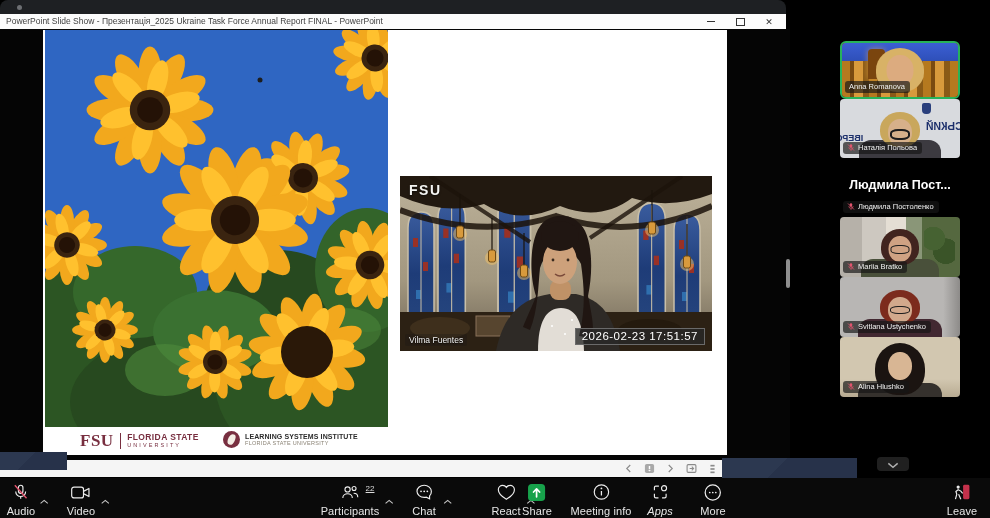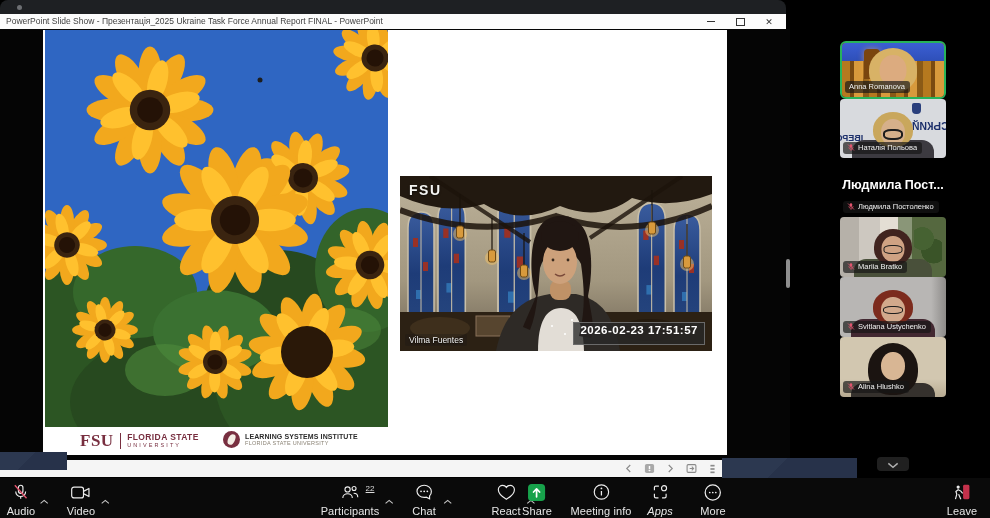--- a/index.html
+++ b/index.html
@@ -35,33 +35,33 @@
   .lsi-seal{width:17px;height:17px;border-radius:50%;background:var(--fsu-garnet,#782f40);position:relative;margin-right:5px;flex:none;}
   .lsi-seal::after{content:"";position:absolute;left:5px;top:3px;width:7px;height:11px;border-radius:60% 40% 55% 45%;background:#f3ede4;transform:rotate(18deg);}
   .lsi-lines{display:flex;flex-direction:column;line-height:1;}
   .lsi-line1{font-size:7px;font-weight:bold;color:#2b2b2b;letter-spacing:0.1px;}
   .lsi-line2{font-size:5.5px;color:#8a8274;margin-top:1.5px;letter-spacing:0.3px;}
   
   .speaker-video{position:absolute;left:400px;top:147px;width:312px;height:175px;overflow:hidden;background:#6e6454;}
   .speaker-svg{position:absolute;left:0;top:0;width:100%;height:100%;display:block;}
   .speaker-watermark{position:absolute;left:9px;top:6px;color:#f4f4f2;font-weight:bold;font-size:14px;letter-spacing:1.5px;text-shadow:0 1px 2px rgba(0,0,0,.6);}
   .speaker-name{position:absolute;left:5px;bottom:5px;color:#f2f2f2;font-size:8.5px;padding:1px 4px;background:rgba(20,20,20,.25);border-radius:2px;text-shadow:0 1px 1px rgba(0,0,0,.7);}
-  .speaker-timestamp{position:absolute;right:7px;bottom:6px;color:#fff;font-weight:bold;font-size:11.5px;letter-spacing:0.5px;background:rgba(40,40,40,.78);border:1px solid #6a6a6a;padding:1px 6px 8px;}
+  .speaker-timestamp{position:absolute;right:7px;bottom:6px;color:#fff;font-weight:normal;font-size:11.5px;letter-spacing:0.5px;background:rgba(40,40,40,.78);border:1px solid #6a6a6a;padding:1px 6px 2px;}
   
   .ppt-bottombar{position:absolute;left:0;top:460px;width:786px;height:17px;background:#f5f5f5;}
   .ppt-status{position:absolute;left:22px;top:464px;font-size:6.5px;color:#9a9a9a;}
   .slideshow-controls{position:absolute;left:622px;top:462px;height:13px;display:flex;align-items:center;gap:9px;}
   .ppt-ctl{display:inline-flex;align-items:center;justify-content:center;width:12px;height:12px;}
   .ppt-scrollbar{position:absolute;left:786px;top:230px;width:4px;height:29px;background:#8f8f8f;border-radius:2px;}
   .navy-block{position:absolute;background:linear-gradient(135deg,#2c3850 0 42%,#27324a 42% 100%);}
   .navy-left{left:0;top:452px;width:67px;height:18px;}
   .navy-right{left:722px;top:458px;width:135px;height:20px;}
   
   .participant-list{position:absolute;left:840px;top:41px;width:106px;}
-  .tile{position:relative;width:106px;height:60px;border-radius:4px;overflow:hidden;box-sizing:border-box;background:#0b0b0b;}
+  .tile{position:relative;width:120px;height:60px;border-radius:4px;overflow:hidden;box-sizing:border-box;background:#0b0b0b;}
   .tile:nth-child(1){height:58px;}
   .tile:nth-child(2){height:59px;}
   .tile:nth-child(3){height:52px;margin-top:7px;background:transparent;}
   .tile.active{border:2px solid var(--active-border,#27b35a);border-radius:6px;}
   .avatar{position:absolute;inset:0;}
   .person{position:absolute;inset:0;pointer-events:none;}
   .hair{position:absolute;left:50%;bottom:24%;transform:translateX(-50%);width:36px;height:34px;border-radius:50% 50% 44% 44%;background:#2a211c;}
   .face{position:absolute;left:50%;top:7px;transform:translateX(-50%);width:22px;height:25px;border-radius:48%;background:#d0a57f;}
   .face::before{content:"";position:absolute;display:none;left:8%;right:8%;top:36%;height:24%;border:1.5px solid #1d1d1d;border-radius:40%;}
   .shoulders{position:absolute;left:50%;bottom:0;transform:translateX(-50%);width:74px;height:18px;border-radius:12px 12px 0 0;background:#3a342e;}

